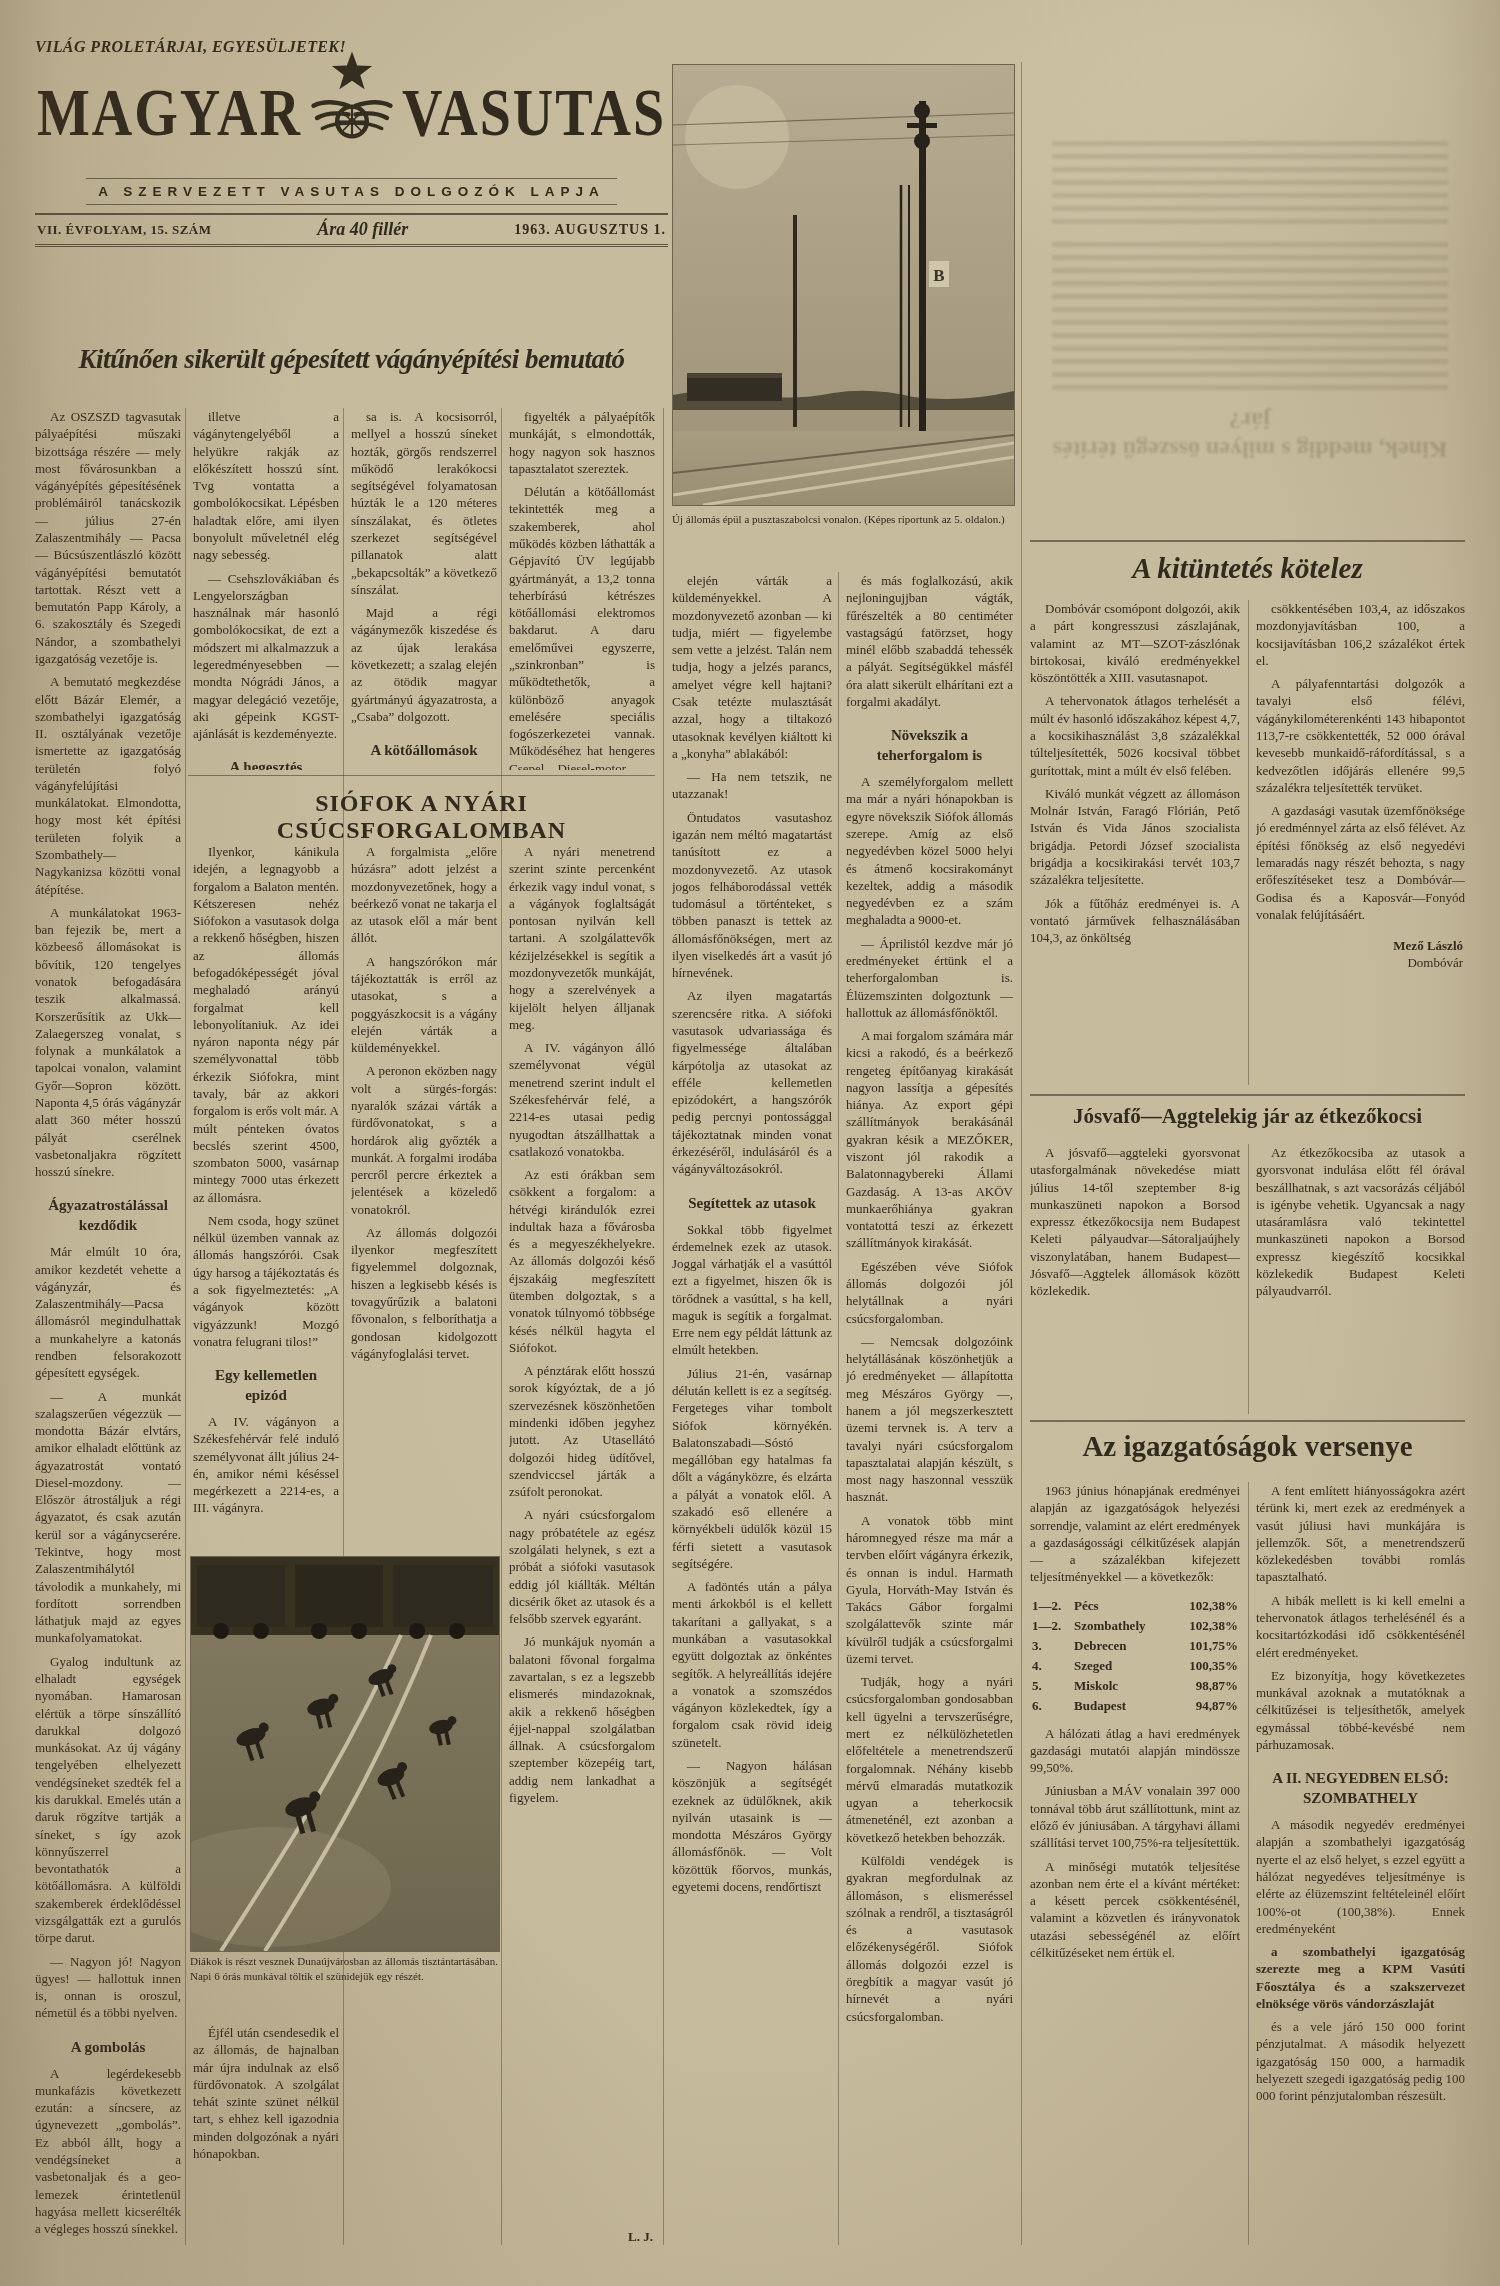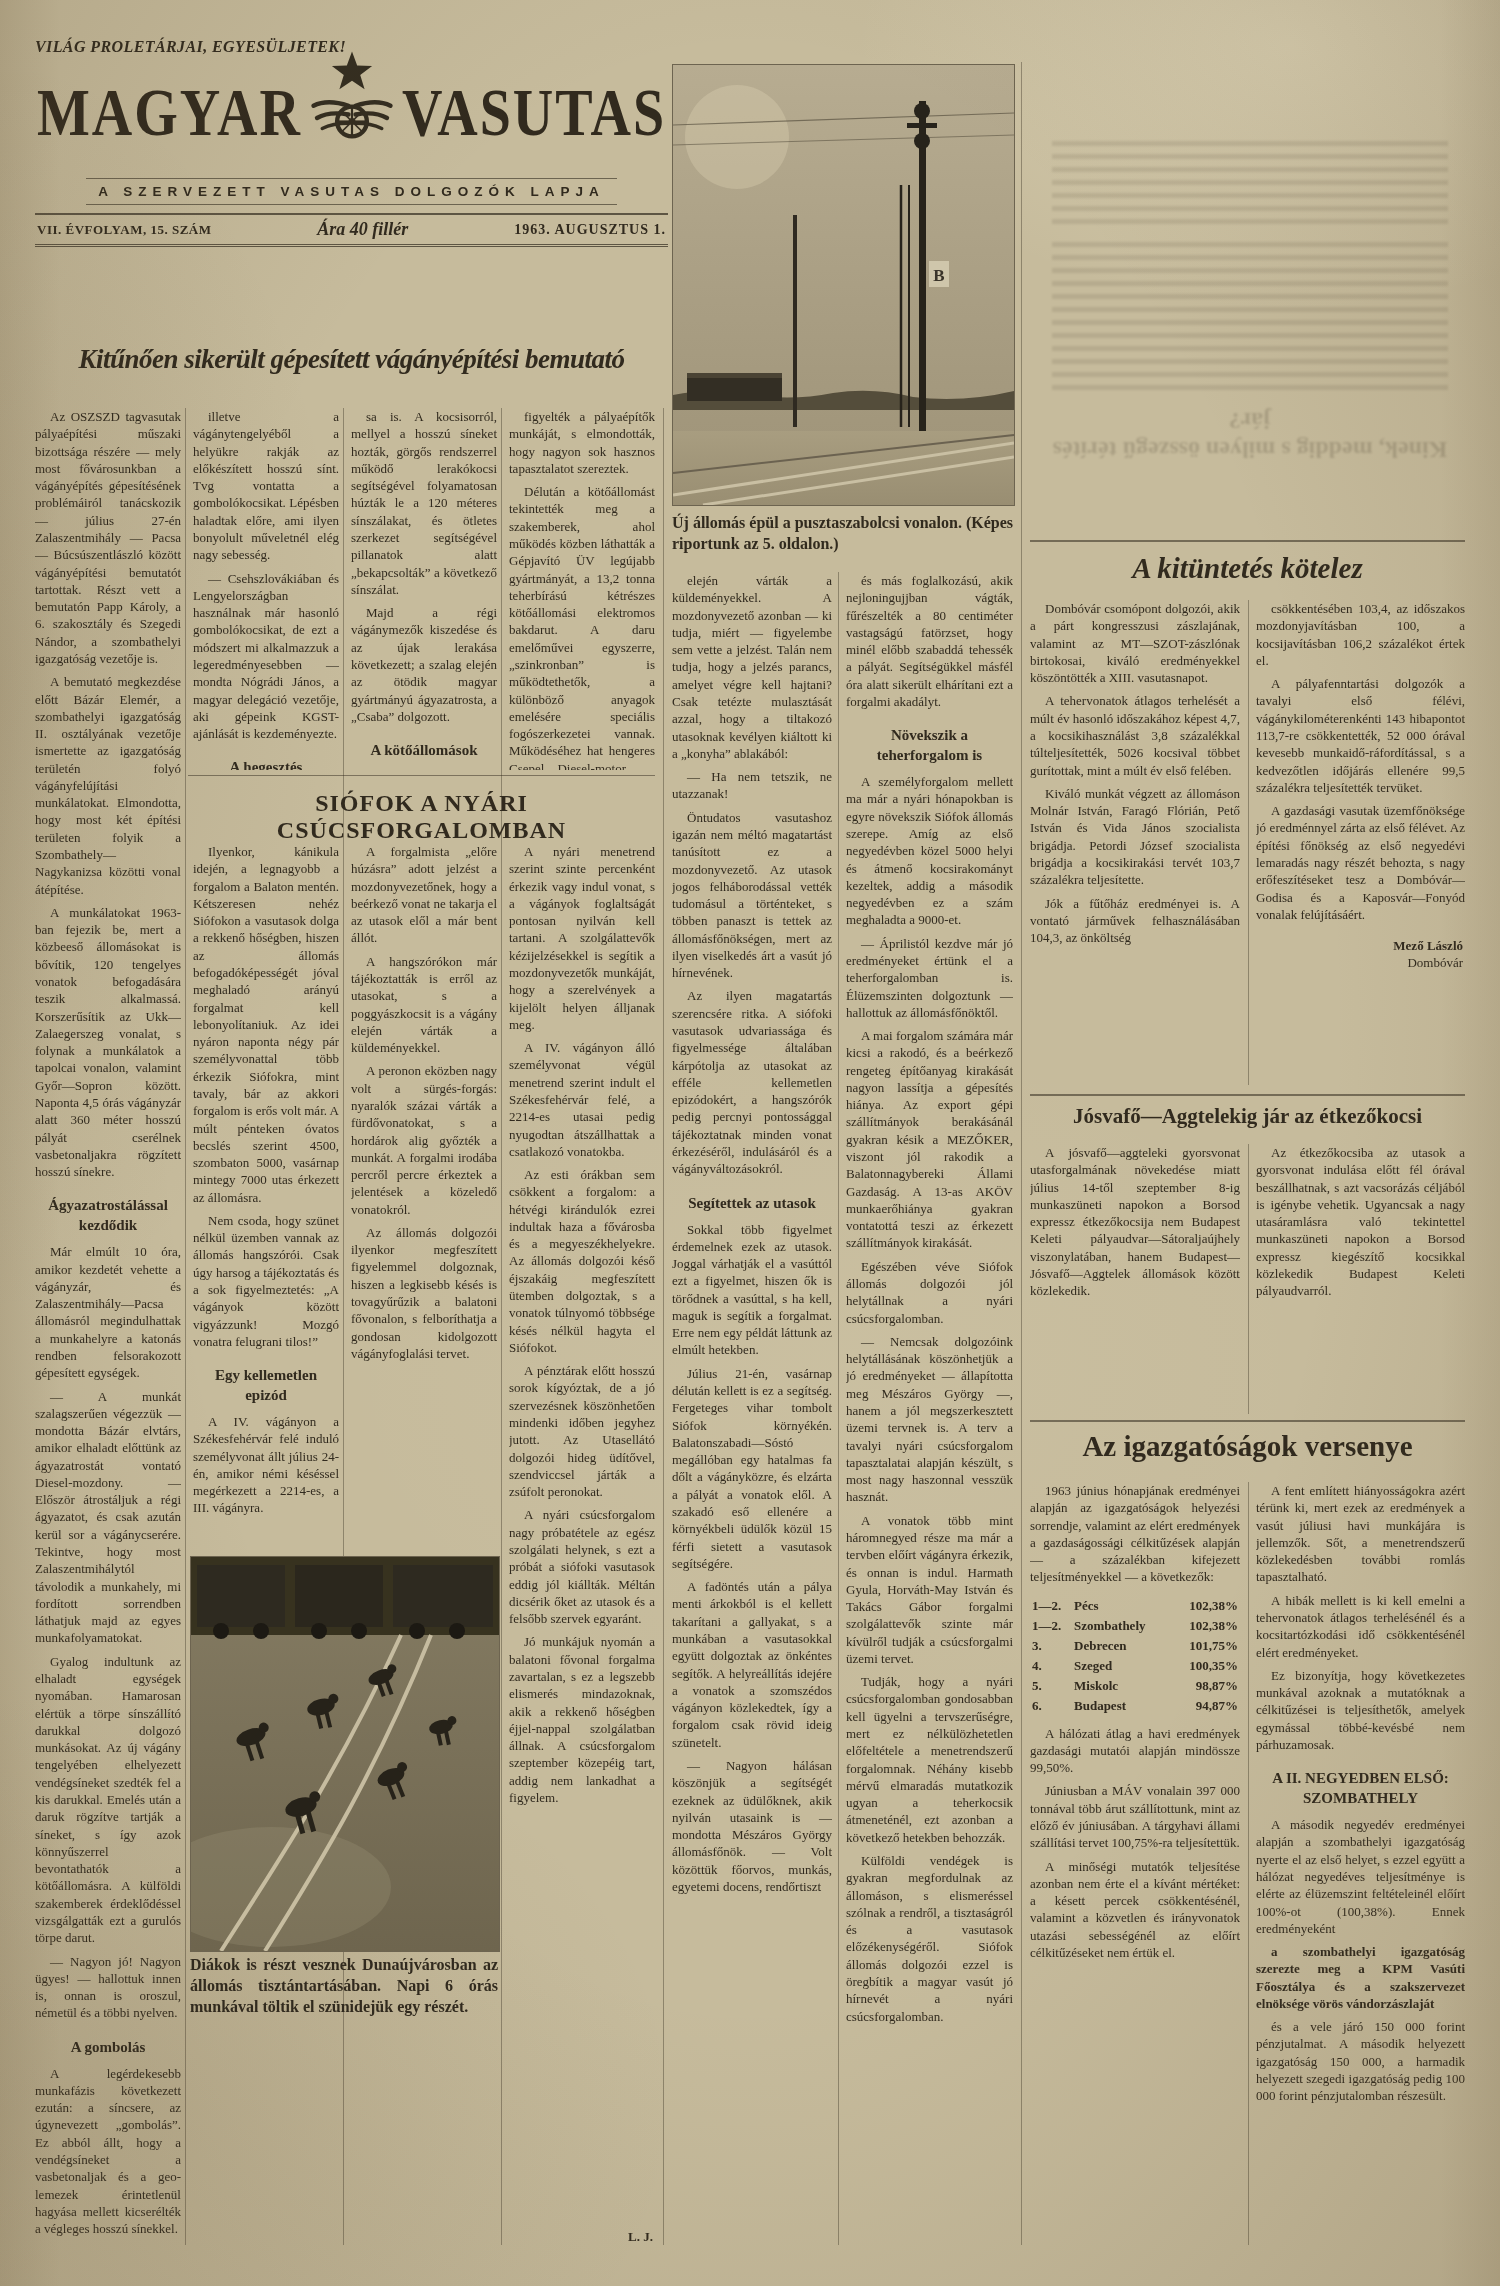--- a/index.html
+++ b/index.html
@@ -36,21 +36,21 @@
   .issue-date{font-weight:700;font-size:14px;letter-spacing:1px;}
   .lead-headline{position:absolute;font-style:italic;font-weight:700;font-size:27px;
     letter-spacing:-.5px;white-space:nowrap;text-align:center;}
   .sec-headline{position:absolute;font-weight:700;text-align:center;}
   .siofok-h{font-size:24px;letter-spacing:1px;border-top:1px solid rgba(49,42,30,.5);padding-top:14px;}
   .kit-h{font-size:29px;font-style:italic;}
   .jos-h{font-size:21px;}
   .ver-h{font-size:29px;}
   figure.photo{position:absolute;margin:0;border:1px solid rgba(49,42,30,.5);background:#a99e83;overflow:hidden;}
   figure.photo svg{display:block;width:100%;height:100%;}
-  .photo-caption{position:absolute;font-weight:700;font-size:16px;line-height:1.32;text-align:justify;}
+  .photo-caption{position:absolute;font-weight:400;font-size:11px;line-height:1.32;text-align:justify;}
   .rank-table{margin:4px 0 8px;padding:0 2px;}
   .rank-row{display:flex;font-weight:700;font-size:13px;line-height:1.55;}
   .rk{width:42px;}.rn{flex:1;}.rv{text-align:right;}
   .bleed{position:absolute;transform:rotate(180deg);opacity:.26;filter:blur(1.1px);
     color:#574d3a;text-align:center;pointer-events:none;}
   .bleed-headline{font-weight:700;font-size:24px;line-height:1.2;}
   .bleed-lines{height:150px;margin:16px 12px 0;
     background:repeating-linear-gradient(to bottom, rgba(87,77,58,.55) 0 5px, transparent 5px 13px);}
   .vignette{position:absolute;inset:0;pointer-events:none;
     background:radial-gradient(ellipse at 50% 45%, transparent 55%, rgba(88,68,38,.18) 100%),
@@ -271,20 +271,23 @@
         <g transform="translate(250,170) rotate(-12)">
             <ellipse rx="12" ry="7"></ellipse>
             <circle cx="12" cy="-4" r="4.5"></circle>
             <rect x="-6" y="4" width="4" height="14"></rect>
             <rect x="2" y="5" width="4" height="14"></rect>
           </g>
       </g>
     </svg>
   </figure>
   <div class="photo-caption" style="left:190px;top:1954px;width:308px;z-index:3;">Diákok is részt vesznek Dunaújvárosban az állomás tisztántartásában. Napi 6 órás munkával töltik el szünidejük egy részét.</div>
+  <section class="col" style="left:193px;top:2024px;width:146px;height:221px;z-index:3;">
+      <p class="para">Éjfél után csendesedik el az állomás, de hajnalban már újra indulnak az első fürdővonatok. A szolgálat tehát szinte szünet nélkül tart, s ehhez kell igazodnia minden dolgozónak a nyári hónapokban.</p>
+    </section>
 
   <div class="hrule" style="left:1030px;top:540px;width:435px;"></div>
   <h2 class="sec-headline kit-h" style="left:1030px;top:552px;width:435px;margin:0;">A kitüntetés kötelez</h2>
   <section class="col" style="left:1030px;top:600px;width:210px;height:485px;">
       <p class="para">Dombóvár csomópont dolgozói, akik a párt kongresszusi zászlajának, valamint az MT—SZOT-zászlónak birtokosai, kiváló eredményekkel köszöntötték a XIII. vasutasnapot.</p>
       <p class="para">A tehervonatok átlagos terhelését a múlt év hasonló időszakához képest 4,7, a kocsikihasználást 3,8 százalékkal túlteljesítették, 5026 kocsival többet gurítottak, mint a múlt év első felében.</p>
       <p class="para">Kiváló munkát végzett az állomáson Molnár István, Faragó Flórián, Pető István és Vida János szocialista brigádja. Petordi József szocialista brigádja a kocsikirakási tervét 103,7 százalékra teljesítette.</p>
       <p class="para">Jók a fűtőház eredményei is. A vontató járművek felhasználásában 104,3, az önköltség</p>
     </section>
   <section class="col" style="left:1256px;top:600px;width:209px;height:485px;">

